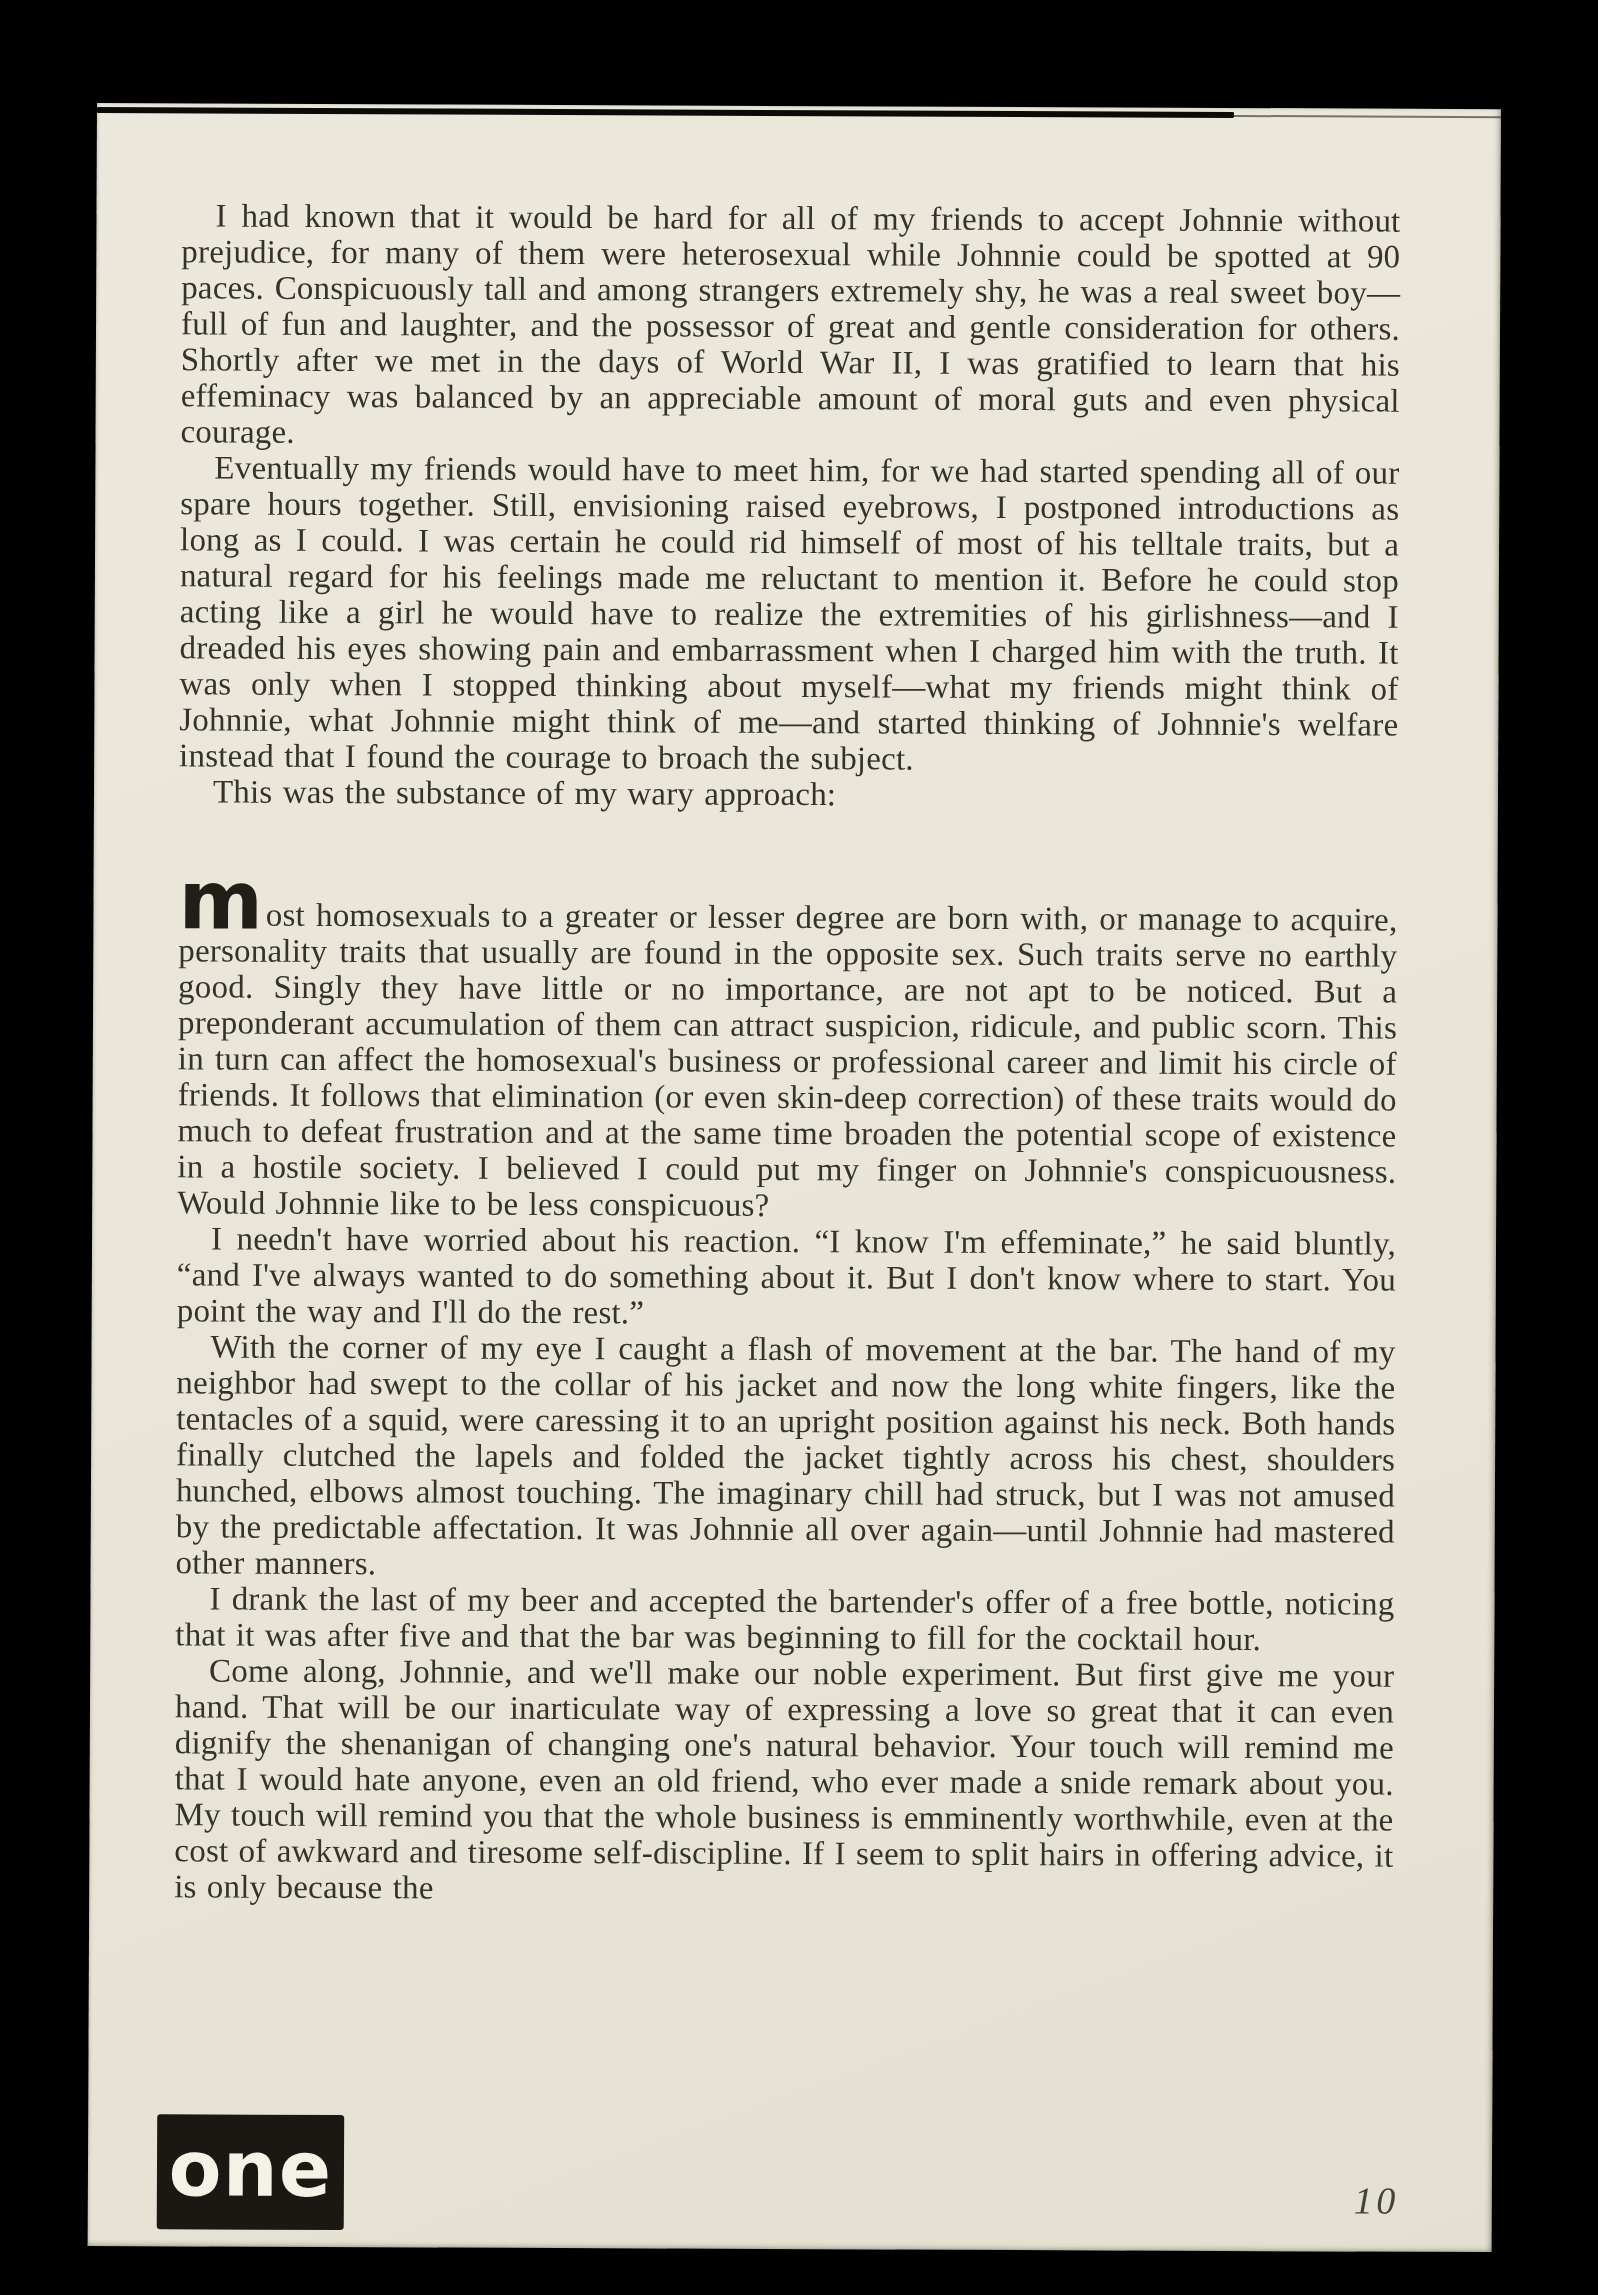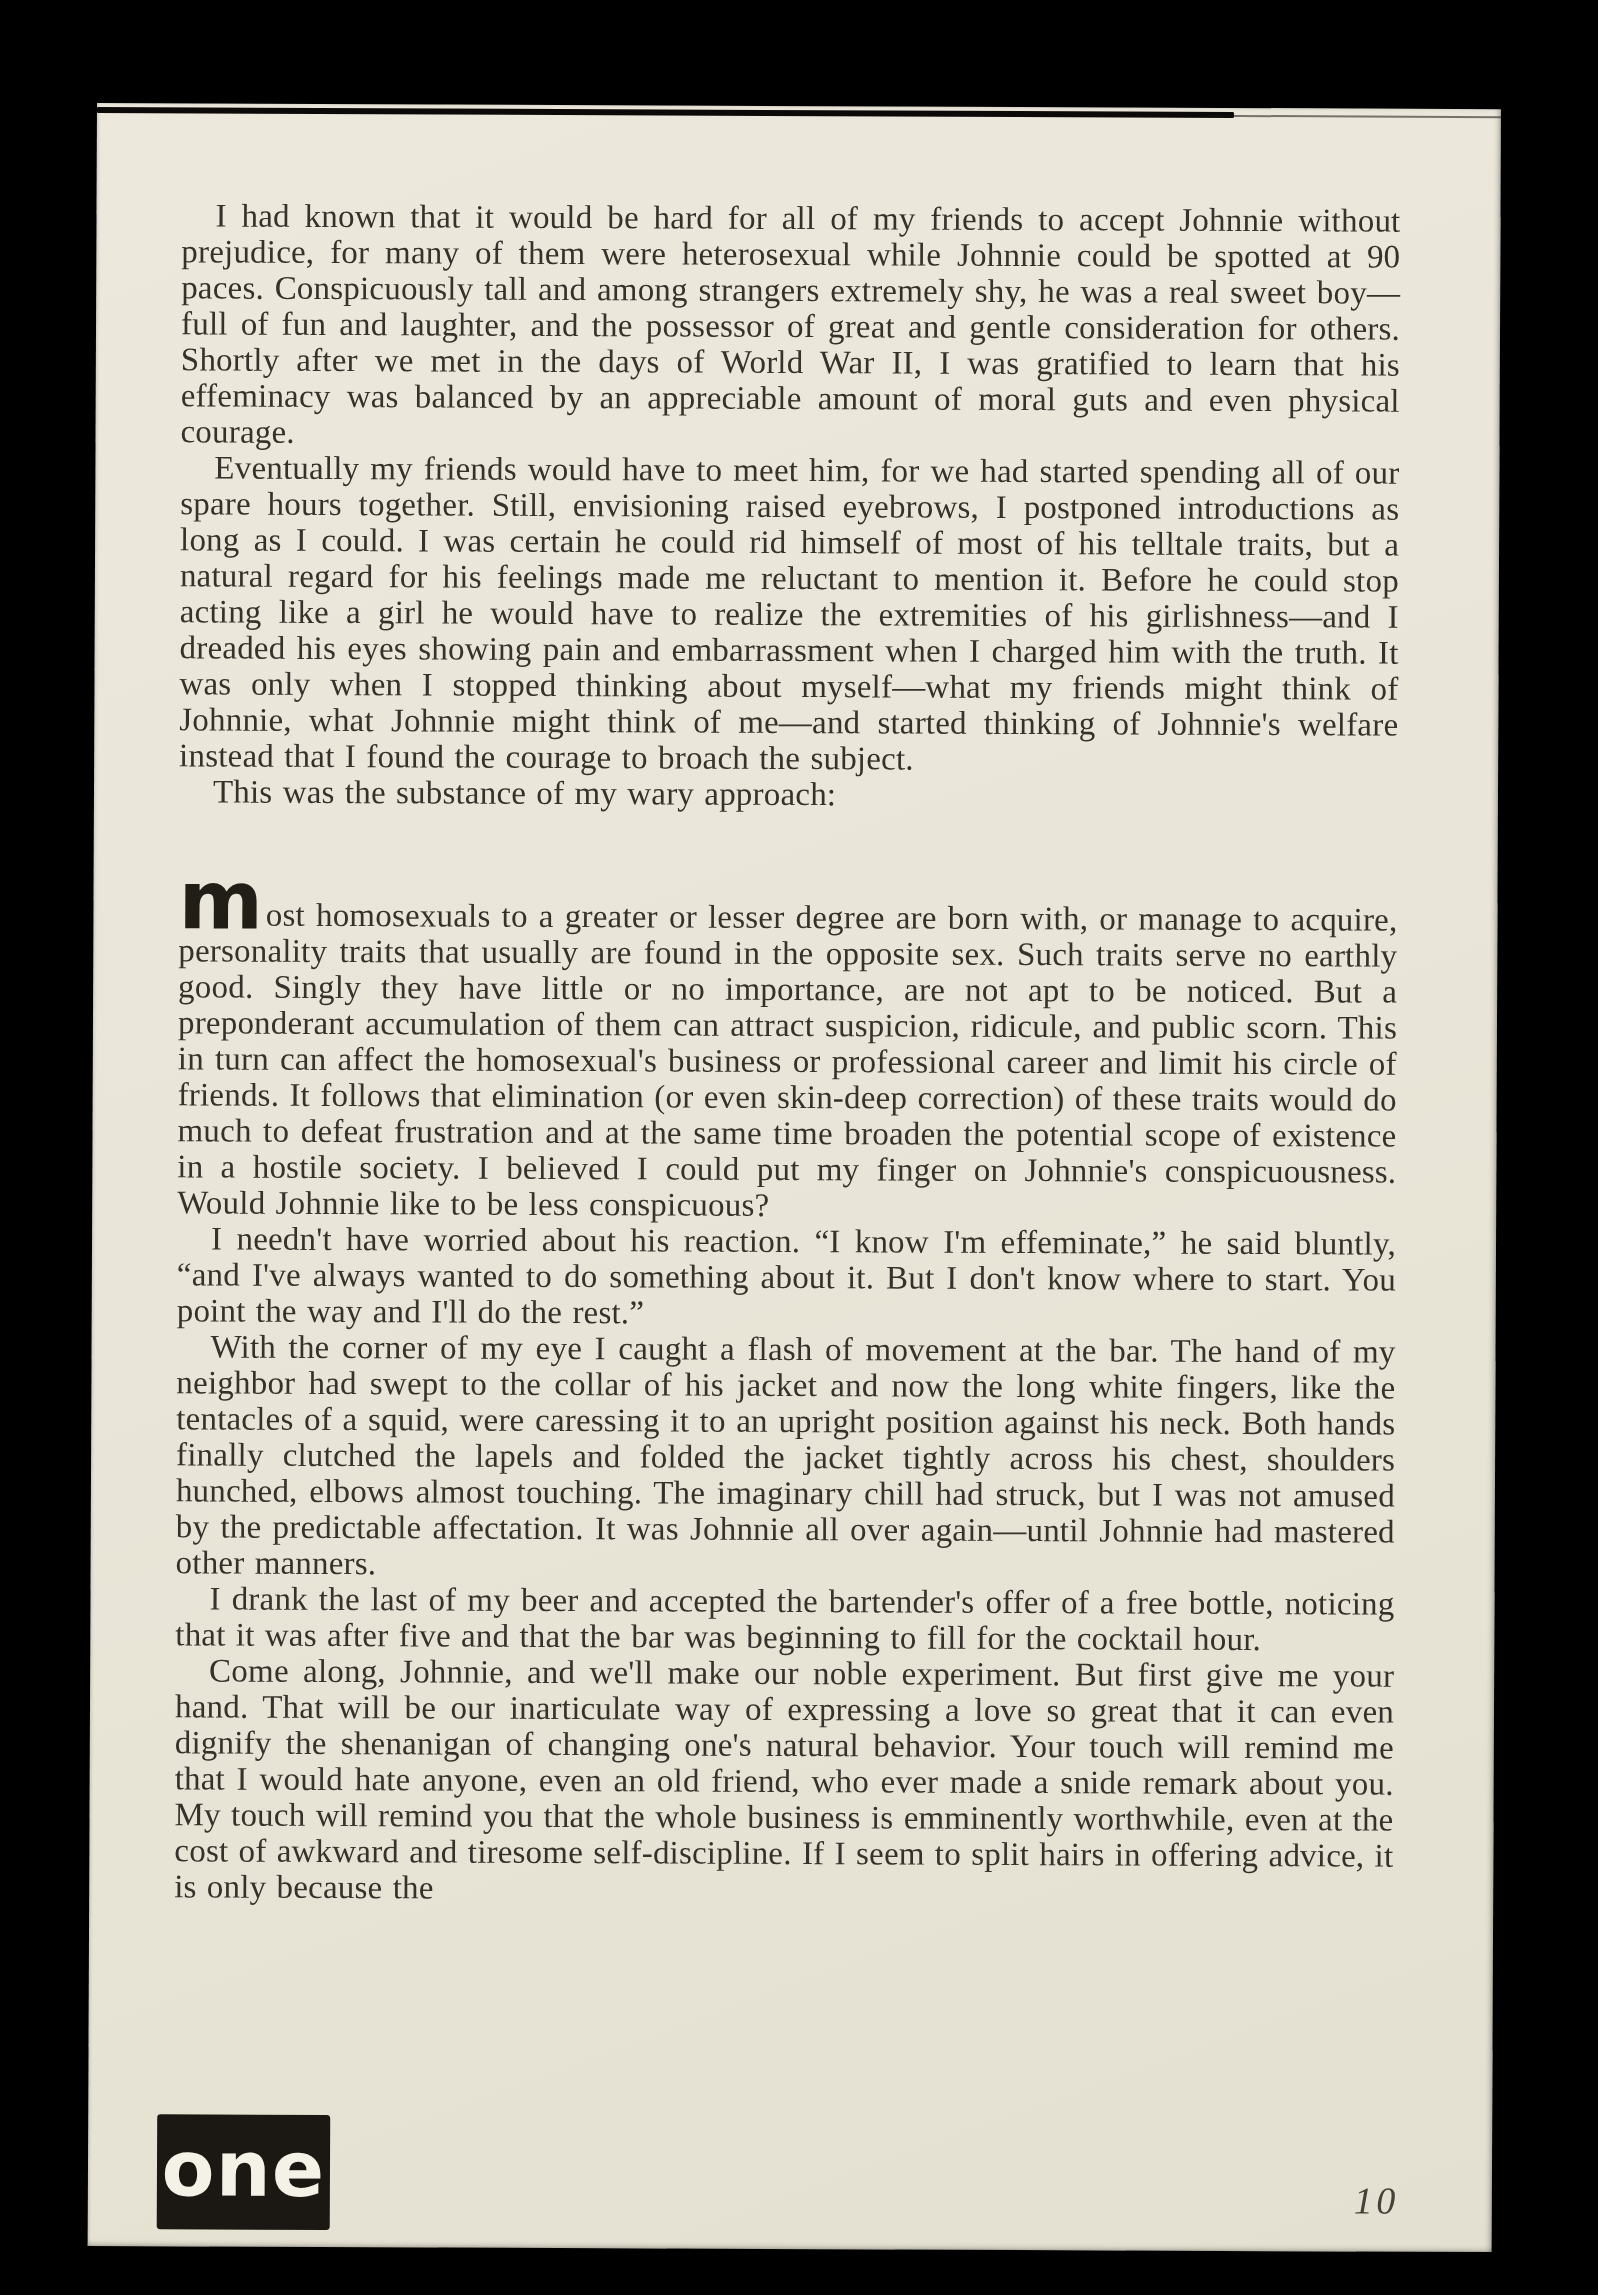--- a/index.html
+++ b/index.html
@@ -75,21 +75,21 @@
     letter-spacing: -1.8px;
     color: #211e17;
     margin-right: 4.7px;
     position: relative;
     top: 2.9px;
   }
   .logo {
     position: absolute;
     left: 69px;
     top: 2011px;
-    width: 173px;
+    width: 187px;
     height: 115px;
     background: #1b1813;
     border-radius: 3.5px;
     display: flex;
     align-items: center;
     justify-content: center;
   }
   .logo span {
     font-family: "DejaVu Sans", sans-serif;
     font-weight: bold;

